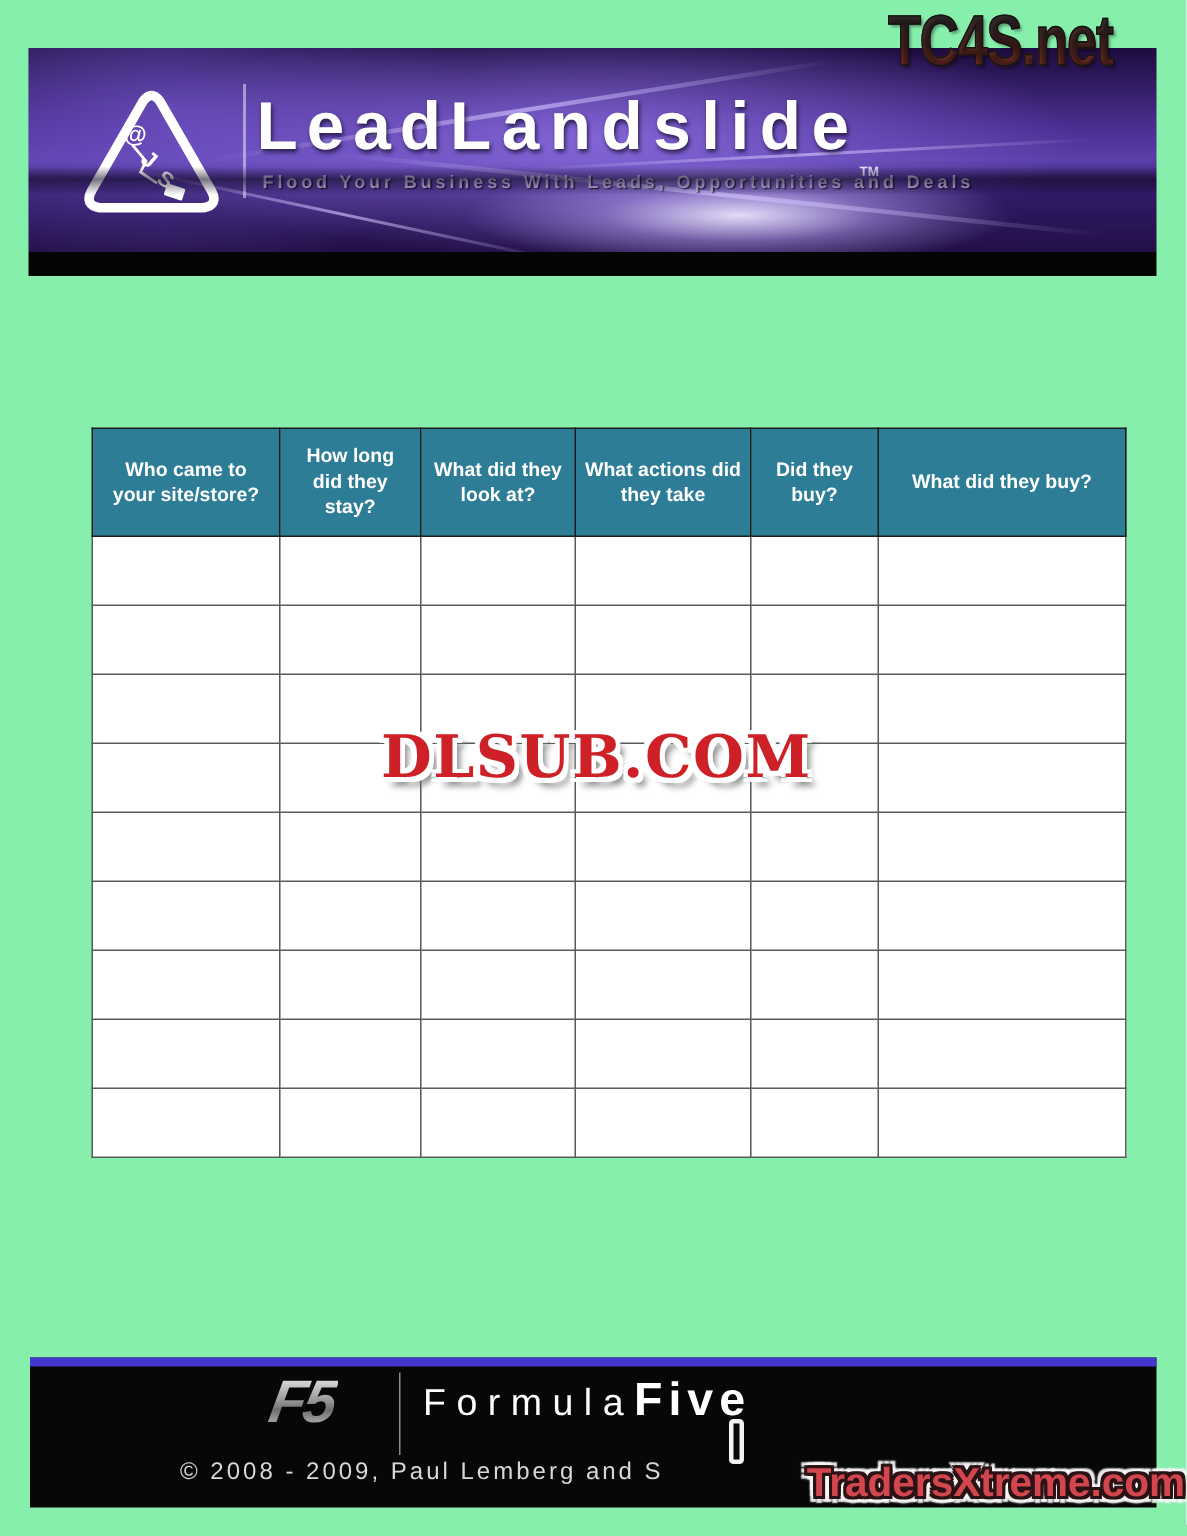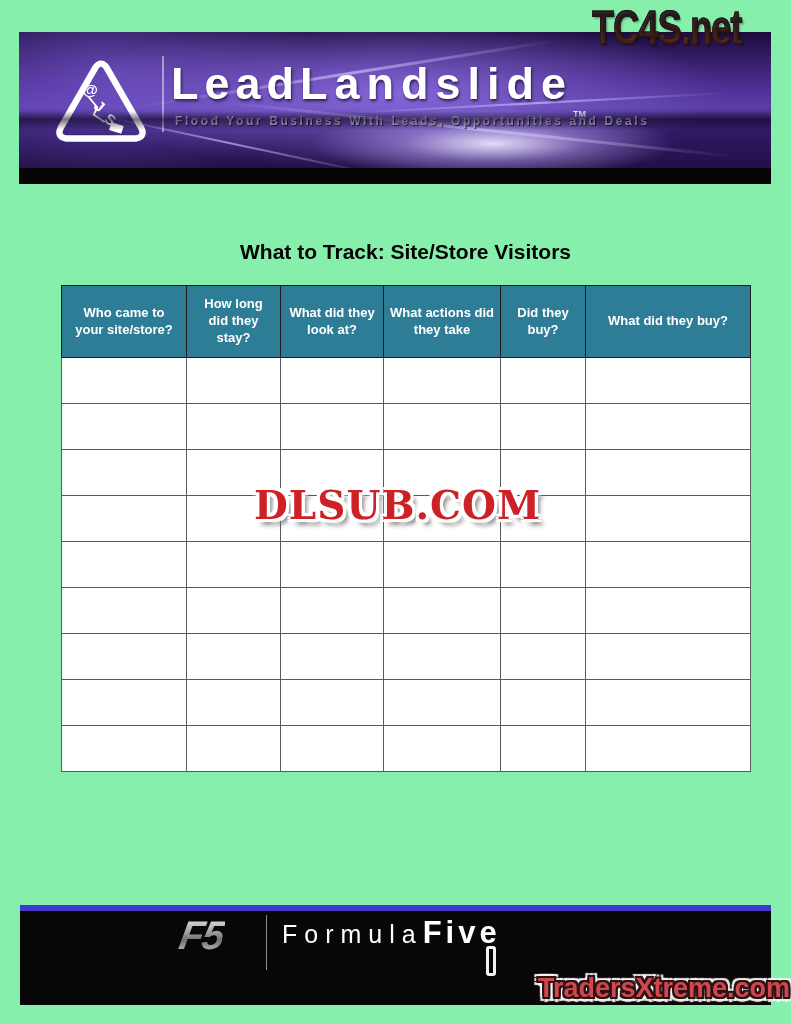--- a/index.html
+++ b/index.html
@@ -131,21 +131,20 @@
       <div class="logo-sep"></div>
 
       <div class="wordmark">
         <span class="light">Lead</span><span class="bold">Landslide</span><span class="tm">TM</span>
       </div>
       <div class="banner-tagline">Flood Your Business With Leads, Opportunities and Deals</div>
     </div>
     <div class="banner-black-strip"></div>
   </div>
 
-  <div class="title">What to Track: Site/Store Visitors</div>
 
   <table class="track">
     <colgroup>
       <col class="c1">
         <col class="c2">
         <col class="c3">
         <col class="c4">
         <col class="c5">
         <col class="c6">
     </colgroup>
@@ -237,19 +236,20 @@
 
   <div class="wm-mid">DLSUB.COM</div>
 
   <div class="footer">
     <div class="footer-accent"></div>
     <div class="f5-mark">F5</div>
     <div class="footer-sep"></div>
     <div class="footer-brand">
       <span class="light">Formula</span><span class="bold">Five</span>
     </div>
+    <div class="footer-copyright">© 2008 - 2009, Paul Lemberg and S</div>
   </div>
 
   <div class="bottle-glyph"></div>
 
   <div class="wm-bottom">TradersXtreme.com</div>
 
 </div>
 
 </body></html>

